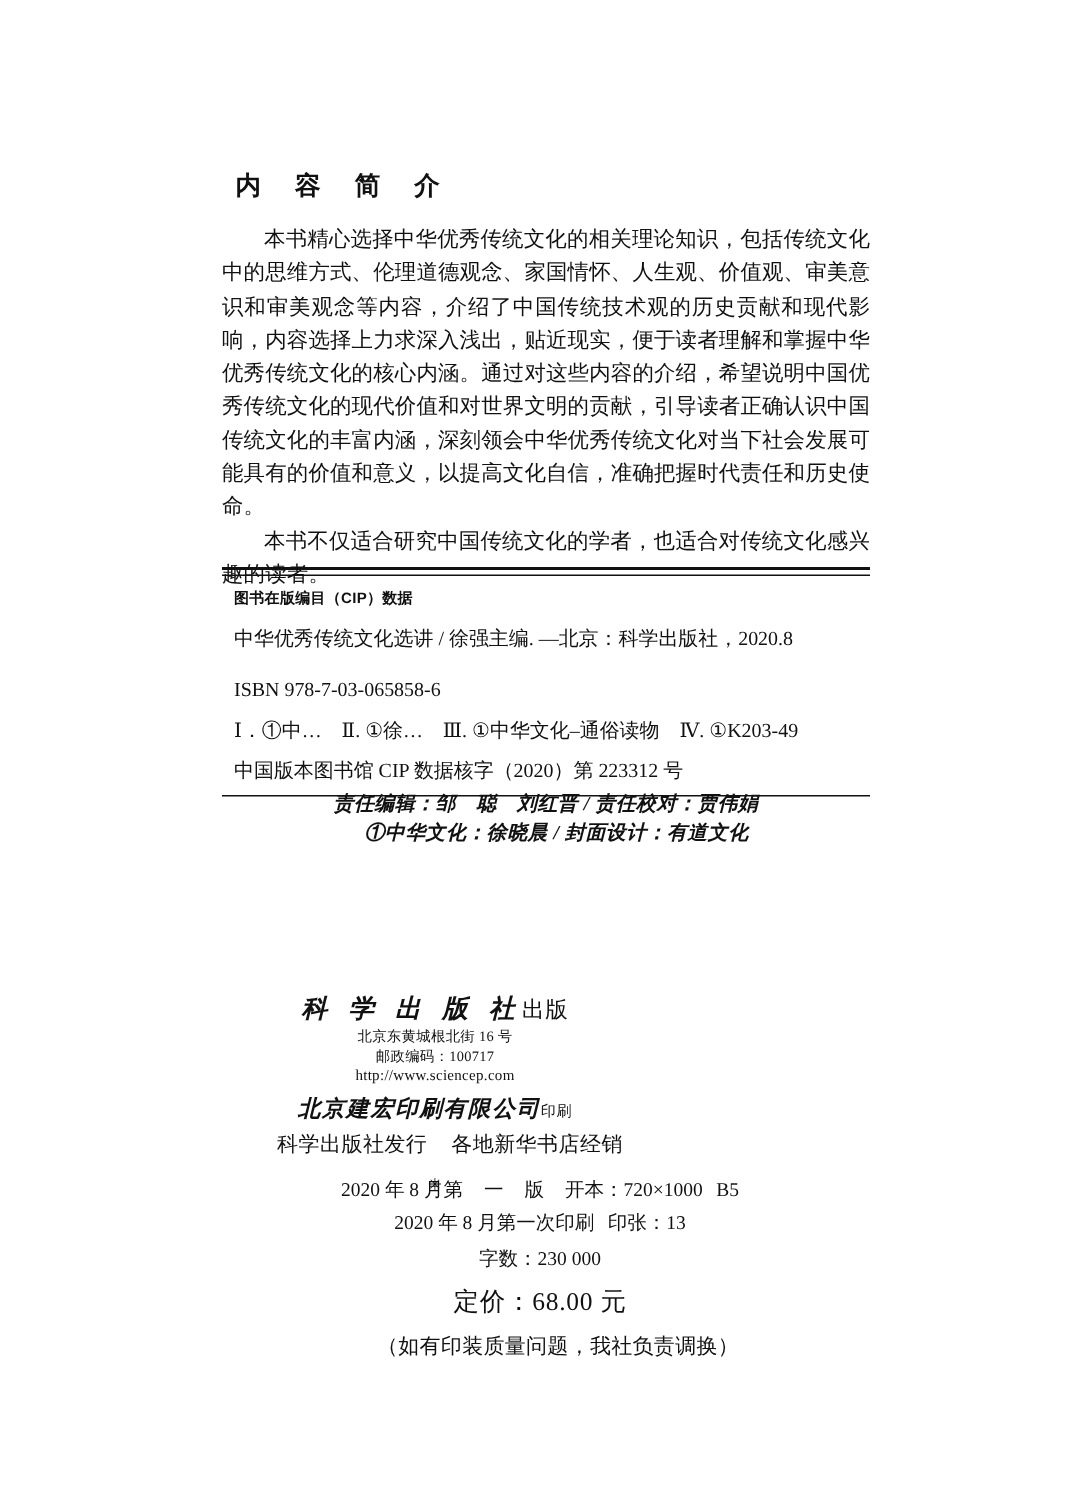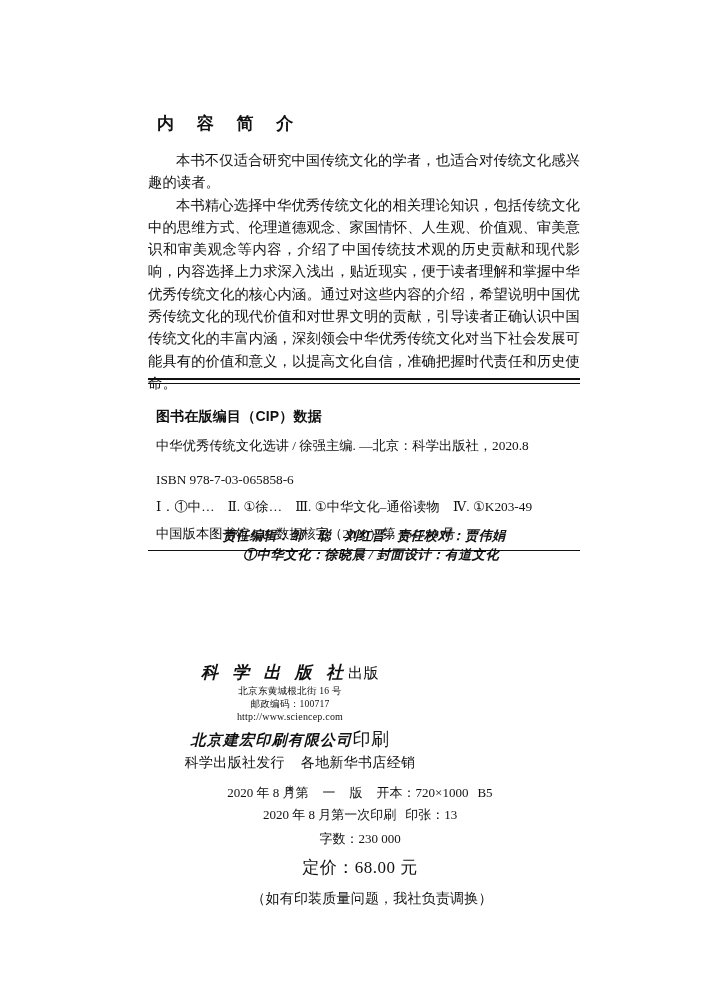--- a/index.html
+++ b/index.html
@@ -62,23 +62,23 @@
     border-bottom: 1.3px solid #111;
     padding: 1px 0 7px 0;
     box-sizing: border-box;
   }
   .cip-inner-rule {
     border-top: 0.8px solid #111;
     margin: 1.5px 0 0 0;
     height: 0;
   }
   .cip-title {
-    font-size: 14px;
-    font-weight: bold;
-    margin: 24px 0 0 8px;
+    font-size: 10px;
+    font-weight: bold;
+    margin: 8px 0 0 8px;
     font-family: "Liberation Sans", "DejaVu Sans", sans-serif;
     letter-spacing: 0.2px;
   }
   .cip-line {
     font-size: 13.3px;
     line-height: 18px;
     margin: 16px 0 0 8px;
     white-space: nowrap;
   }
   .cip-block-gap { margin-top: 11px; }
@@ -148,21 +148,21 @@
     font-size: 15px;
     line-height: 21px;
     white-space: nowrap;
   }
   .printer-cal {
     font-weight: bold;
     font-style: italic;
     letter-spacing: 1.2px;
   }
   .printer-plain {
-    font-size: 18px;
+    font-size: 10px;
     letter-spacing: 0.5px;
     font-family: "Liberation Sans", "DejaVu Sans", sans-serif;
     font-weight: normal;
     font-style: normal;
   }
   .distrib-line {
     margin-top: 2px;
     font-size: 14px;
     line-height: 20px;
     letter-spacing: 0.3px;
@@ -211,31 +211,31 @@
     padding-left: 24px;
   }
 </style>
 </head>
 <body>
 
 <div class="page">
 
   <div class="abstract-section">
     <h1 class="abstract-heading">内 容 简 介</h1>
+    <p class="abstract-para">本书精心选择中华优秀传统文化的相关理论知识，包括传统文化中的思维方式、伦理道德观念、家国情怀、人生观、价值观、审美意识和审美观念等内容，介绍了中国传统技术观的历史贡献和现代影响，内容选择上力求深入浅出，贴近现实，便于读者理解和掌握中华优秀传统文化的核心内涵。通过对这些内容的介绍，希望说明中国优秀传统文化的现代价值和对世界文明的贡献，引导读者正确认识中国传统文化的丰富内涵，深刻领会中华优秀传统文化对当下社会发展可能具有的价值和意义，以提高文化自信，准确把握时代责任和历史使命。</p>
     <p class="abstract-para">本书不仅适合研究中国传统文化的学者，也适合对传统文化感兴趣的读者。</p>
-    <p class="abstract-para">本书精心选择中华优秀传统文化的相关理论知识，包括传统文化中的思维方式、伦理道德观念、家国情怀、人生观、价值观、审美意识和审美观念等内容，介绍了中国传统技术观的历史贡献和现代影响，内容选择上力求深入浅出，贴近现实，便于读者理解和掌握中华优秀传统文化的核心内涵。通过对这些内容的介绍，希望说明中国优秀传统文化的现代价值和对世界文明的贡献，引导读者正确认识中国传统文化的丰富内涵，深刻领会中华优秀传统文化对当下社会发展可能具有的价值和意义，以提高文化自信，准确把握时代责任和历史使命。</p>
   </div>
 
   <div class="cip-box">
     <div class="cip-inner-rule"></div>
     <div class="cip-title">图书在版编目（CIP）数据</div>
     <div class="cip-line cip-block-gap">中华优秀传统文化选讲 / 徐强主编. —北京：科学出版社，2020.8</div>
     <div class="cip-line">ISBN 978-7-03-065858-6</div>
     <div class="cip-line cip-gap-sm">Ⅰ．①中…　Ⅱ. ①徐…　Ⅲ. ①中华文化–通俗读物　Ⅳ. ①K203-49</div>
-    <div class="cip-line cip-gap-sm">中国版本图书馆 CIP 数据核字（2020）第 151799 号</div>
+    <div class="cip-line cip-gap-sm">中国版本图书馆 CIP 数据核字（2020）第 223312 号</div>
   </div>
 
   <div class="credits">
     <div class="credit-line"><span>责任编辑：</span><span>邹　聪　刘红晋 / 责任校对：贾伟娟</span></div>
     <div class="credit-line second"><span>①中华文化：</span><span>徐晓晨 / 封面设计：有道文化</span></div>
   </div>
 
   <div class="publisher">
     <div class="pub-logo-line"><span class="pub-logo-cal">科 学 出 版 社</span><span class="pub-logo-plain">出版</span></div>
     <div class="pub-addr">北京东黄城根北街 16 号</div>

